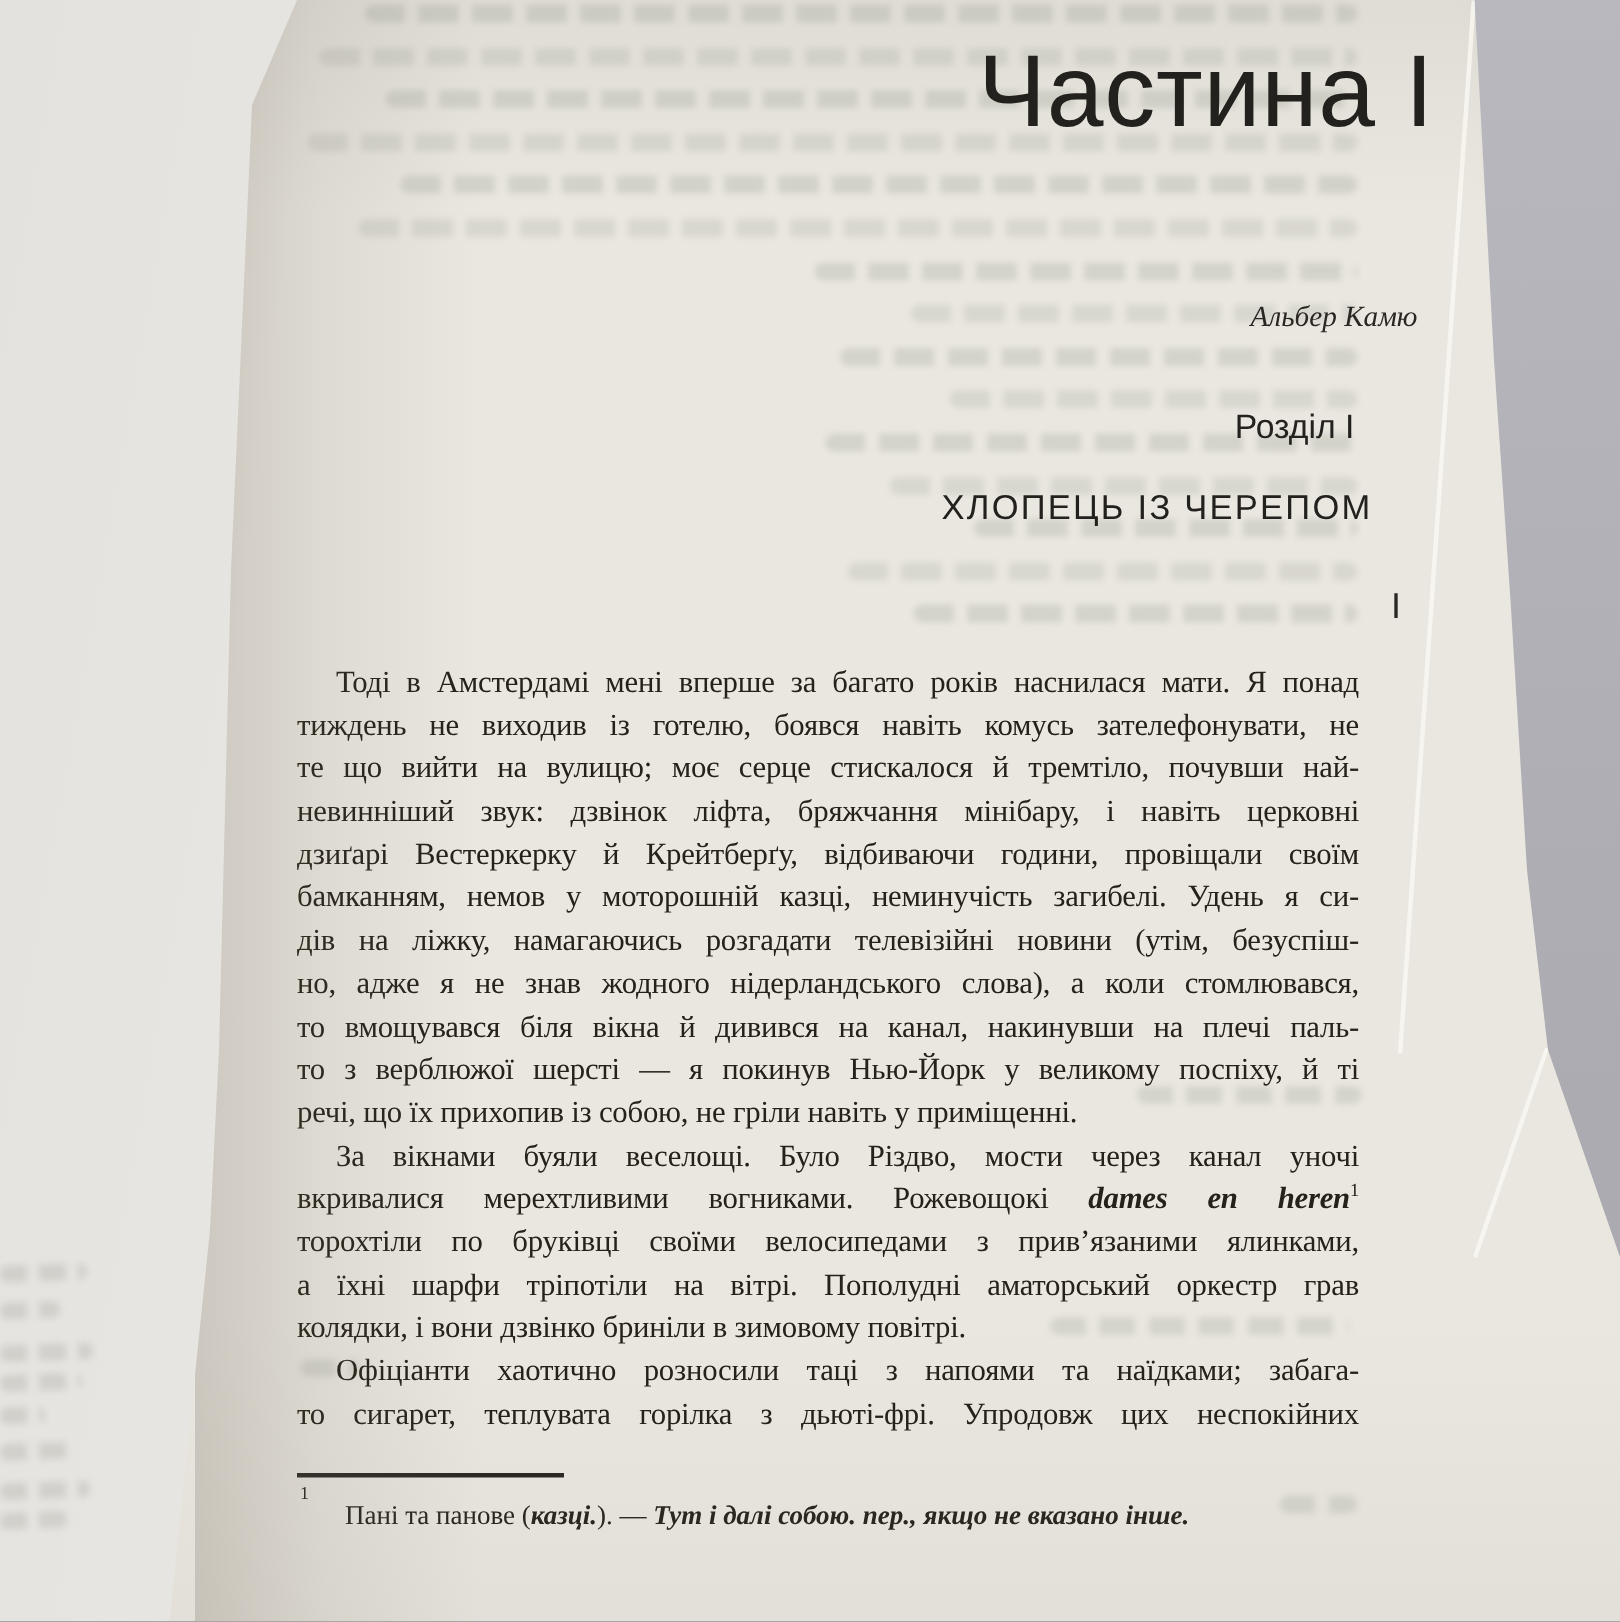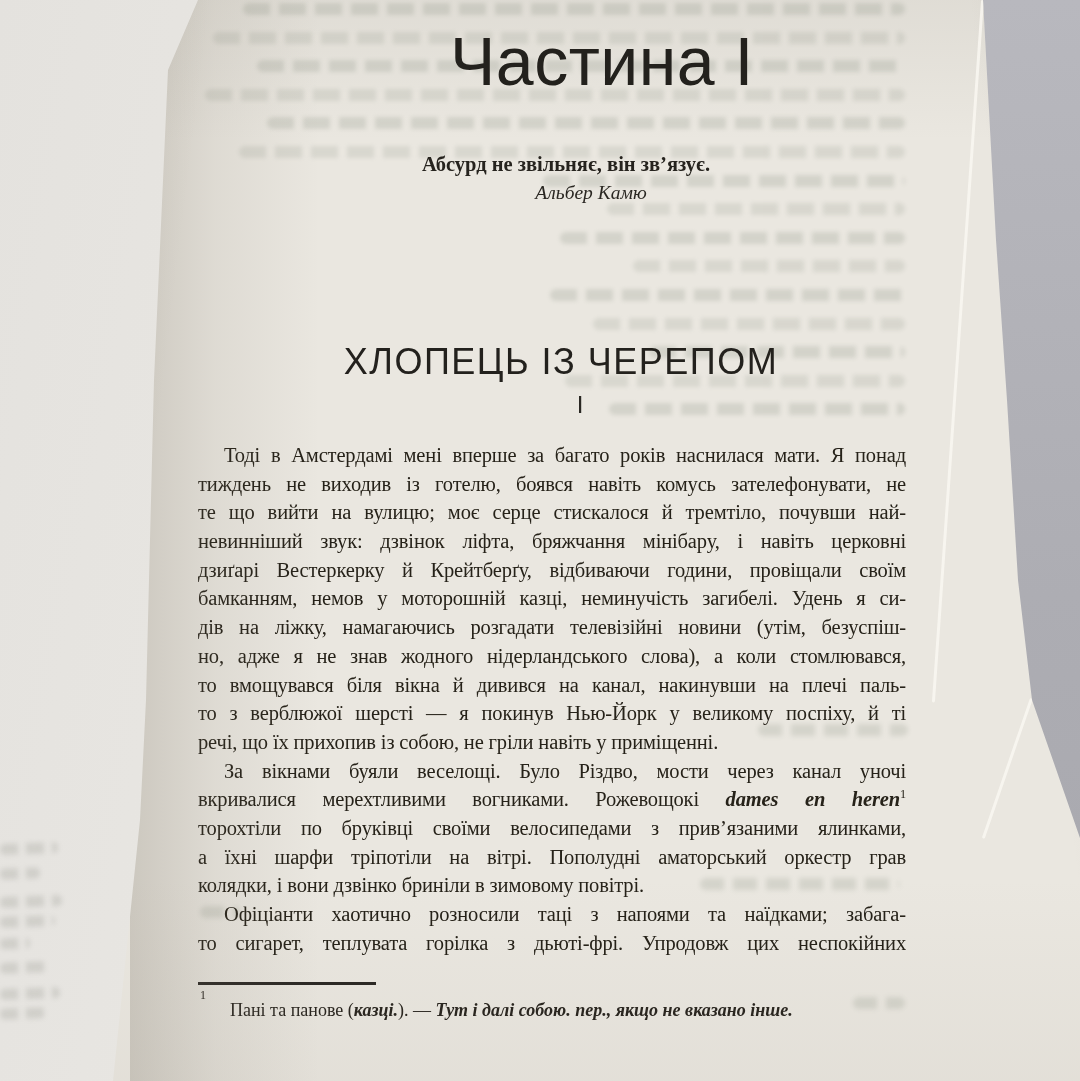--- a/index.html
+++ b/index.html
@@ -29,26 +29,26 @@
     background:repeating-linear-gradient(90deg, rgba(116,126,110,.62) 0 27px, rgba(116,126,110,0) 27px 36px);
     filter:blur(2.2px);opacity:.30;}
   .gline:nth-child(even){opacity:.24;}
   .gpatch{position:absolute;height:12px;border-radius:6px;
     background:repeating-linear-gradient(90deg, rgba(116,126,110,.6) 0 24px, rgba(116,126,110,0) 24px 33px);
     filter:blur(2.4px);opacity:.30;}
   .lghost{position:absolute;height:11px;border-radius:5px;left:0;
     background:repeating-linear-gradient(90deg, rgba(120,122,112,.55) 0 18px, rgba(120,122,112,0) 18px 26px);
     filter:blur(2.4px);opacity:.34;transform:rotate(-2deg);}
   
-  .hd{position:absolute;width:708px;text-align:center;color:#1f1d19;}
+  .hd{position:absolute;width:708px;text-align:right;color:#1f1d19;}
   .part-title{left:248px;top:22px;font-family:"Liberation Sans",sans-serif;font-size:68px;font-weight:400;letter-spacing:.5px;color:#23211d;}
   .epi-quote{left:212px;top:153px;font-size:20.5px;font-weight:600;color:#26231e;}
-  .epi-author{left:237px;top:182px;font-size:19.5px;font-style:italic;font-weight:500;color:#2a2722;}
+  .epi-author{left:237px;top:201px;font-size:19.5px;font-style:italic;font-weight:500;color:#2a2722;}
   .chap-label{left:195px;top:272px;font-family:"Liberation Sans",sans-serif;font-size:22.5px;color:#24221e;}
-  .chap-title{left:207px;top:325px;font-family:"Liberation Sans",sans-serif;font-size:36px;letter-spacing:1.5px;color:#23211d;margin-top:16px;}
+  .chap-title{left:207px;top:325px;font-family:"Liberation Sans",sans-serif;font-size:23px;letter-spacing:1.5px;color:#23211d;}
   .sect-num{left:226px;top:391px;font-family:"Liberation Sans",sans-serif;font-size:24px;color:#2a2823;}
   .body-col{position:absolute;left:198px;top:441px;width:708px;font-size:20.5px;letter-spacing:-0.15px;
     color:#262219;overflow:hidden;}
   .line{line-height:28.7px;height:28.7px;text-align:left;}
   .line.just{text-align:justify;text-align-last:justify;}
   .line.ind{text-indent:26px;}
   .it{font-style:italic;font-weight:bold;}
   sup{font-size:.6em;line-height:0;}
   .fn-rule{position:absolute;left:198px;top:982px;width:178px;height:2.5px;background:#2c2925;}
   .footnote{position:absolute;left:198px;top:998px;width:708px;font-size:18px;line-height:24px;color:#2a2620;padding-left:0;}
@@ -79,22 +79,22 @@
         <div class="gline" style="width: 296px;"></div>
       </div>
     <div id="ghost-patches">
         <div class="gpatch" style="left: 758px; top: 724px; width: 150px;"></div>
         <div class="gpatch" style="left: 700px; top: 878px; width: 200px;"></div>
         <div class="gpatch" style="left: 200px; top: 906px; width: 40px;"></div>
         <div class="gpatch" style="left: 853px; top: 997px; width: 52px;"></div>
       </div>
 
     <div class="hd part-title">Частина I</div>
-    <div class="hd epi-quote">Абсурд не звільняє, він зв’язує.</div>
     <div class="hd epi-author">Альбер Камю</div>
+    <div class="hd chap-label">Розділ I</div>
     <div class="hd chap-title">ХЛОПЕЦЬ ІЗ ЧЕРЕПОМ</div>
     <div class="hd sect-num">I</div>
 
     <div class="body-col" id="body-col">
         <div class="line just ind"><span>Тоді в Амстердамі мені вперше за багато років наснилася мати. Я понад</span></div>
         <div class="line just"><span>тиждень не виходив із готелю, боявся навіть комусь зателефонувати, не</span></div>
         <div class="line just"><span>те що вийти на вулицю; моє серце стискалося й тремтіло, почувши най-</span></div>
         <div class="line just"><span>невинніший звук: дзвінок ліфта, бряжчання мінібару, і навіть церковні</span></div>
         <div class="line just"><span>дзиґарі Вестеркерку й Крейтберґу, відбиваючи години, провіщали своїм</span></div>
         <div class="line just"><span>бамканням, немов у моторошній казці, неминучість загибелі. Удень я си-</span></div>

